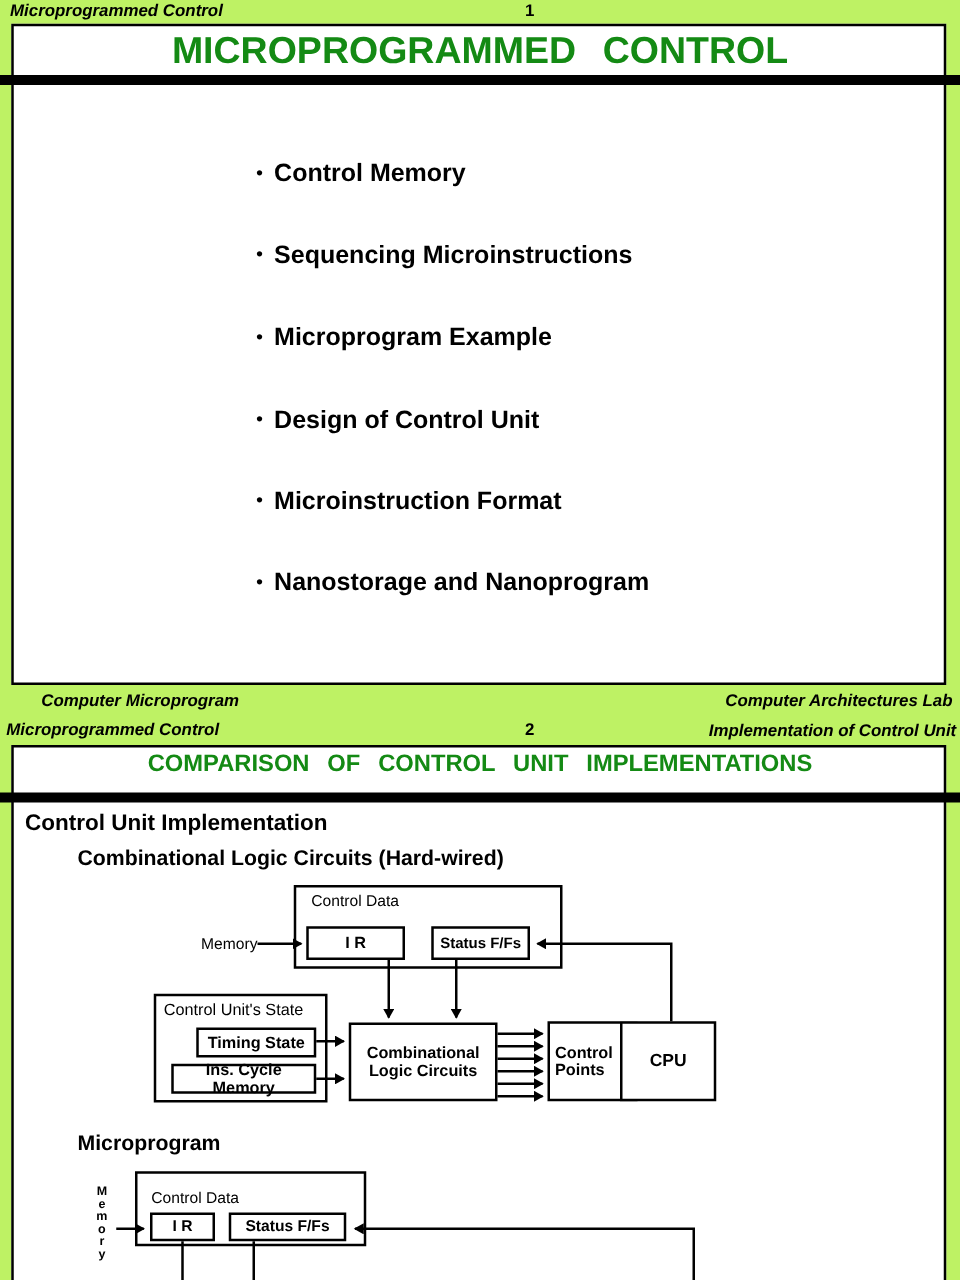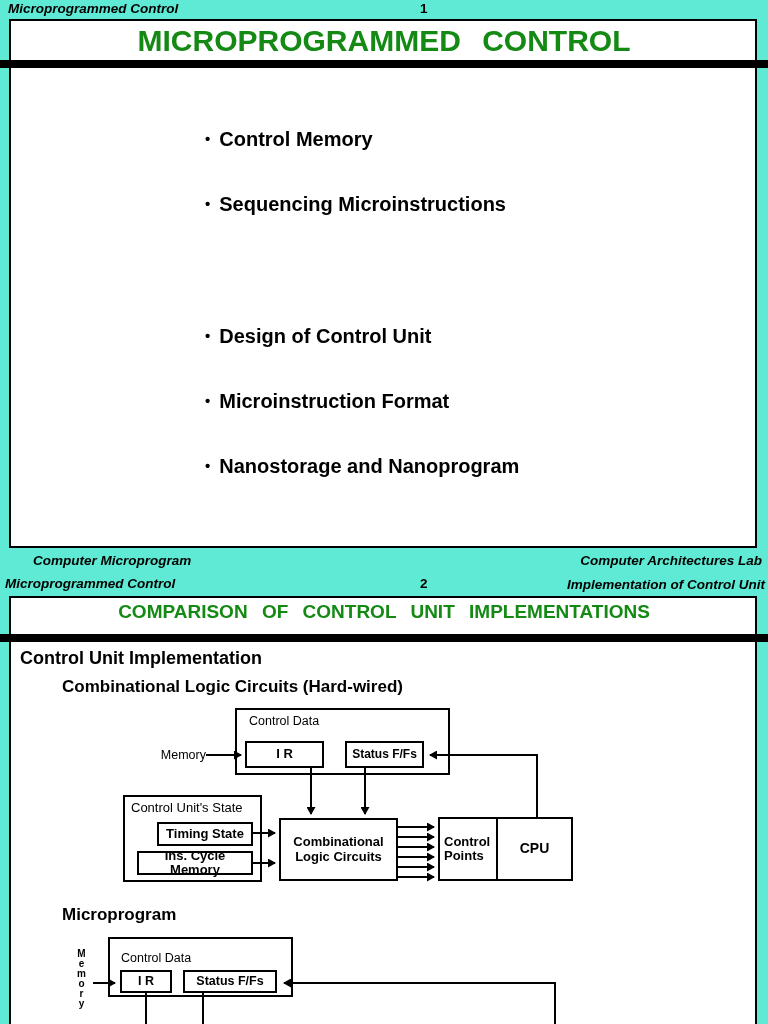--- a/index.html
+++ b/index.html
@@ -1,16 +1,16 @@
 <!DOCTYPE html>
 <html><head>
 <meta charset="utf-8">
 <style>
   html,body{margin:0;padding:0;background:#fff;}
-  #page{position:relative;width:768px;height:1024px;background:#5eead4;overflow:hidden;
+  #page{position:relative;width:768px;height:1024px;background:#bef264;overflow:hidden;
         font-family:"Liberation Sans",sans-serif;color:#000;}
   .abs{position:absolute;}
   .hdr{font-style:italic;font-weight:700;font-size:13.5px;white-space:nowrap;}
   .pgnum{font-weight:700;font-size:13.5px;}
   .slidebox{border:2px solid #000;background:#fff;}
   .rule{background:#000;left:0;width:768px;height:8px;}
   .slidetitle{left:9px;width:750px;text-align:center;font-weight:700;color:#148a14;white-space:nowrap;}
   .t1{top:24px;font-size:30px;word-spacing:13px;}
   .t2{top:601px;font-size:19px;word-spacing:9px;}
   .bullet-item{left:205px;font-weight:700;font-size:20px;white-space:nowrap;}
@@ -32,20 +32,21 @@
   <div class="abs hdr" style="left:8px;top:1px;">Microprogrammed Control</div>
   <div class="abs pgnum" style="left:420px;top:1px;">1</div>
 
   <div class="abs slidebox" style="left:9px;top:19px;width:748px;height:529px;box-sizing:border-box;"></div>
 
   <div class="abs slidetitle t1">MICROPROGRAMMED CONTROL</div>
   <div class="abs rule" style="top:60px;"></div>
 
   <div class="abs bullet-item" style="top:128px;"><span class="bullet-glyph">•</span><span>Control Memory</span></div>
   <div class="abs bullet-item" style="top:193px;"><span class="bullet-glyph">•</span><span>Sequencing Microinstructions</span></div>
+  <div class="abs bullet-item" style="top:259px;"><span class="bullet-glyph">•</span><span>Microprogram Example</span></div>
   <div class="abs bullet-item" style="top:325px;"><span class="bullet-glyph">•</span><span>Design of Control Unit</span></div>
   <div class="abs bullet-item" style="top:390px;"><span class="bullet-glyph">•</span><span>Microinstruction Format</span></div>
   <div class="abs bullet-item" style="top:455px;"><span class="bullet-glyph">•</span><span>Nanostorage and Nanoprogram</span></div>
 
   <div class="abs hdr" style="left:33px;top:553px;">Computer Microprogram</div>
   <div class="abs hdr" style="right:6px;top:553px;">Computer Architectures Lab</div>
 
   <div class="abs hdr" style="left:5px;top:576px;">Microprogrammed Control</div>
   <div class="abs pgnum" style="left:420px;top:576px;">2</div>
   <div class="abs hdr" style="right:3px;top:577px;">Implementation of Control Unit</div>

